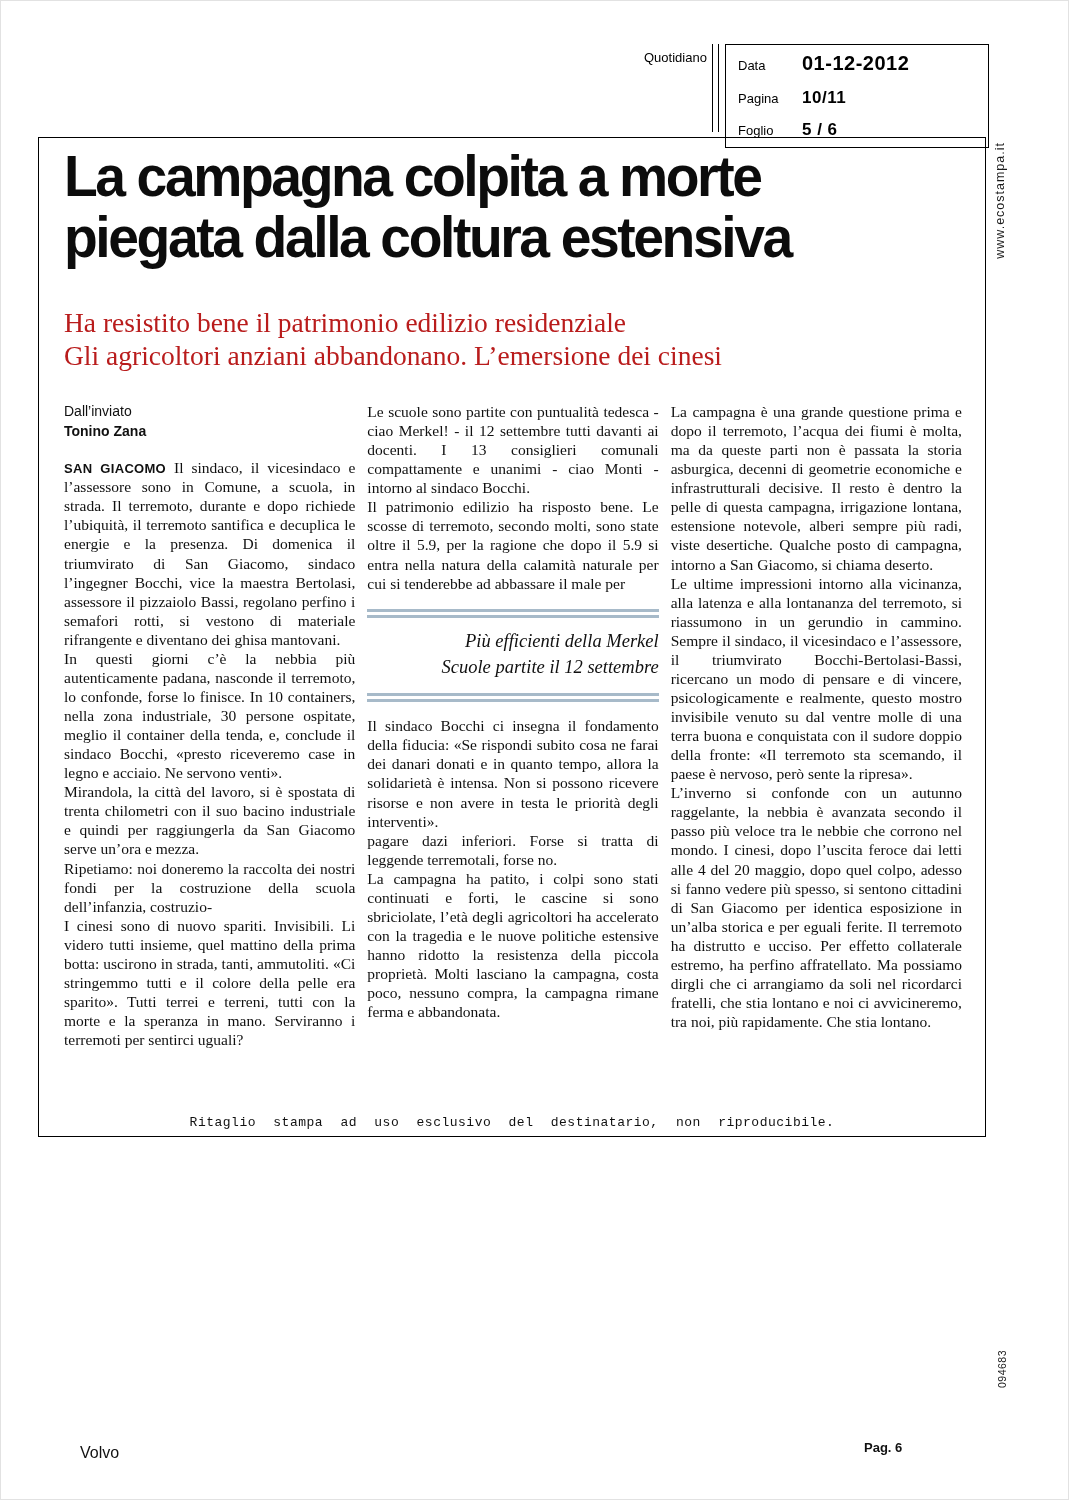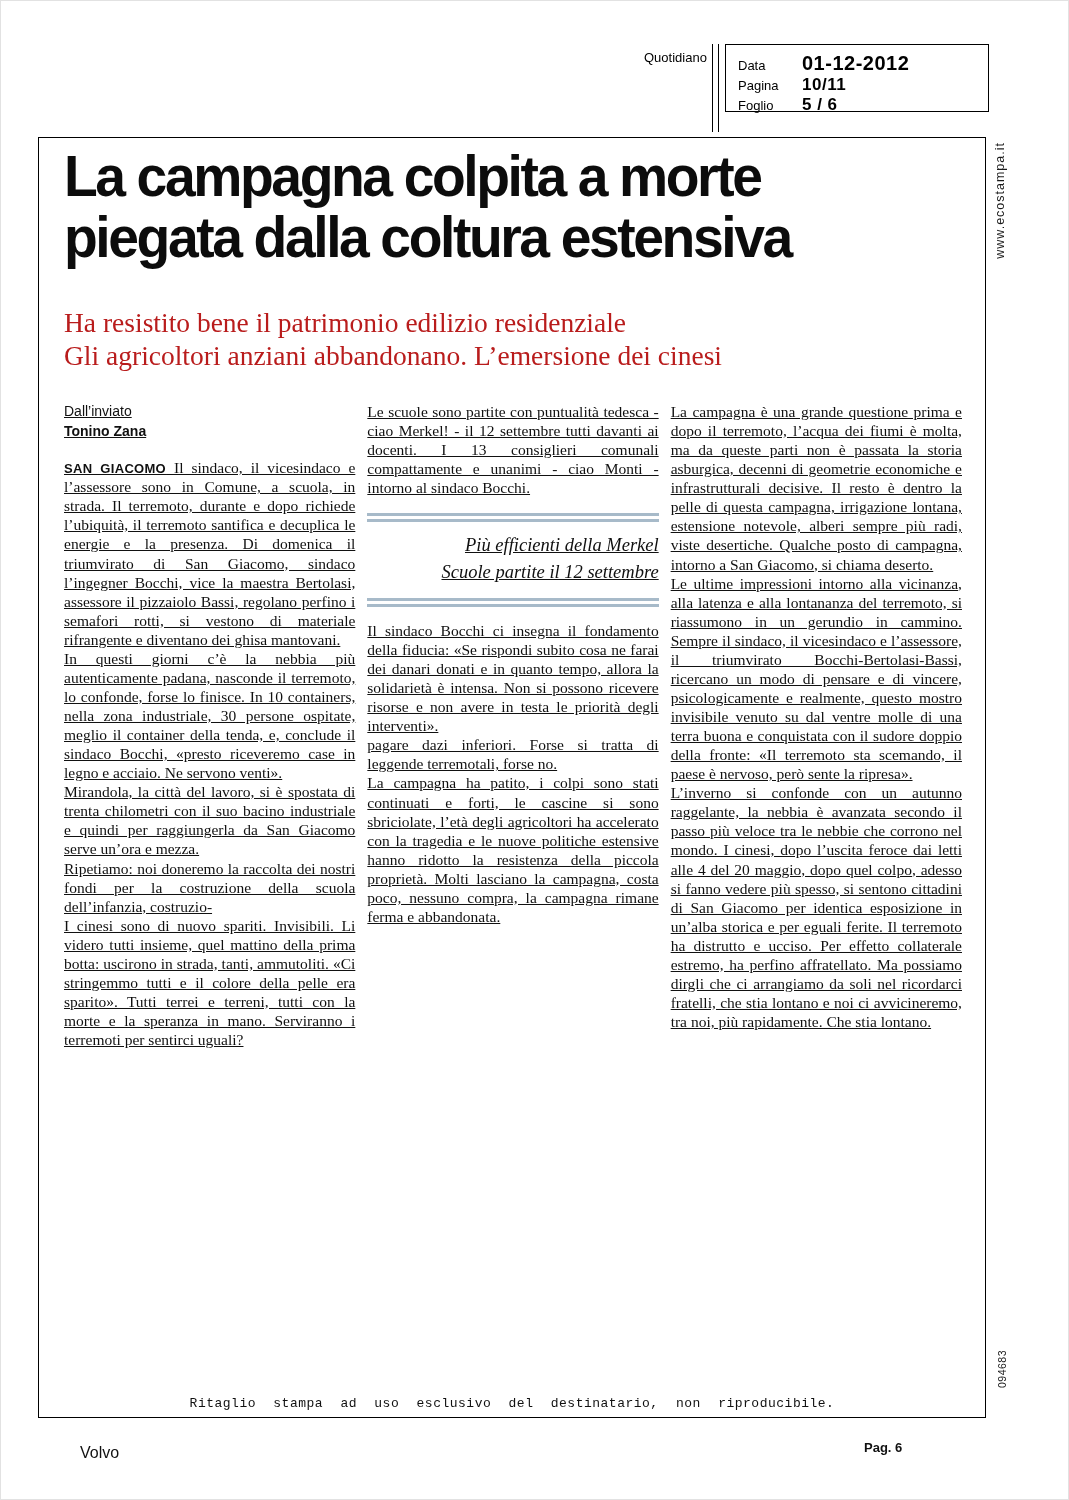--- a/index.html
+++ b/index.html
@@ -21,56 +21,56 @@
   }
   .periodicity {
     position: absolute; left: 644px; top: 50px;
     font-family: "Liberation Sans", sans-serif; font-size: 13px; color: #000;
   }
   .hdr-double {
     position: absolute; left: 712px; top: 44px; width: 5px; height: 88px;
     border-left: 1px solid #000; border-right: 1px solid #000;
   }
   .info-box {
-    position: absolute; left: 725px; top: 44px; width: 264px; height: 68px;
+    position: absolute; left: 725px; top: 44px; width: 264px; height: 104px;
     border: 1px solid #000; box-sizing: border-box; padding: 7px 12px;
     display: flex; flex-direction: column; justify-content: space-between;
     font-family: "Liberation Sans", sans-serif;
   }
   .info-row { display: flex; align-items: baseline; }
   .info-label { width: 64px; font-size: 13px; color: #000; }
   .info-value { font-size: 17px; font-weight: bold; letter-spacing: 0.5px; color: #000; }
   .info-row:first-child .info-value { font-size: 20px; }
 
   
   .vert {
     position: absolute; writing-mode: vertical-rl; transform: rotate(180deg);
     font-family: "Liberation Sans", sans-serif; color: #1a1a1a; white-space: nowrap;
   }
   .site-vert { left: 993px; top: 142px; font-size: 12.5px; letter-spacing: 1px; }
   .code-vert { left: 996px; top: 1350px; font-size: 10.5px; letter-spacing: 0.5px; }
 
   
   .frame {
-    position: absolute; left: 38px; top: 137px; width: 948px; height: 1281px;
+    position: absolute; left: 38px; top: 137px; width: 948px; height: 1000px;
     border: 1px solid #000; box-sizing: border-box;
   }
   .headline {
     position: absolute; left: 25px; top: 8px; width: 890px;
     font-family: "Liberation Sans", sans-serif; font-weight: 700;
     font-size: 57px; line-height: 1.07; letter-spacing: -2.5px; color: #0c0c0c;
     transform: scaleX(0.97); transform-origin: left top;
   }
   .subhead {
     position: absolute; left: 25px; top: 168px; width: 890px;
     font-family: "Liberation Serif", serif; font-size: 27.5px; line-height: 1.2; color: #b91c1c;
   }
   .columns {
     position: absolute; left: 25px; top: 264px; width: 898px;
-    display: flex; gap: 12px; text-decoration: underline;
+    display: flex; gap: 12px;
   }
   .col {
     flex: 1; font-family: "Liberation Serif", serif; font-size: 15.5px;
     line-height: 1.23; text-align: justify; color: #101010; hyphens: auto;
   }
   .byline {
     margin-bottom: 17px; font-family: "Liberation Sans", sans-serif;
     font-size: 14px; line-height: 1.4; text-align: left;
   }
   .byline-name { font-weight: bold; }
@@ -151,20 +151,21 @@
         </div>
         <p class="para"><span class="lead-in">SAN GIACOMO</span><span> Il sindaco, il vicesindaco e l’assessore sono in Comune, a scuola, in strada. Il terremoto, durante e dopo richiede l’ubiquità, il terremoto santifica e decuplica le energie e la presenza. Di domenica il triumvirato di San Giacomo, sindaco l’ingegner Bocchi, vice la maestra Bertolasi, assessore il pizzaiolo Bassi, regolano perfino i semafori rotti, si vestono di materiale rifrangente e diventano dei ghisa mantovani.</span></p>
         <p class="para">In questi giorni c’è la nebbia più autenticamente padana, nasconde il terremoto, lo confonde, forse lo finisce. In 10 containers, nella zona industriale, 30 persone ospitate, meglio il container della tenda, e, conclude il sindaco Bocchi, «presto riceveremo case in legno e acciaio. Ne servono venti».</p>
         <p class="para">Mirandola, la città del lavoro, si è spostata di trenta chilometri con il suo bacino industriale e quindi per raggiungerla da San Giacomo serve un’ora e mezza.</p>
         <p class="para">Ripetiamo: noi doneremo la raccolta dei nostri fondi per la costruzione della scuola dell’infanzia, costruzio-</p>
         <p class="para">I cinesi sono di nuovo spariti. Invisibili. Li videro tutti insieme, quel mattino della prima botta: uscirono in strada, tanti, ammutoliti. «Ci stringemmo tutti e il colore della pelle era sparito». Tutti terrei e terreni, tutti con la morte e la speranza in mano. Serviranno i terremoti per sentirci uguali?</p>
       </div>
 
       <div class="col">
         <p class="para">Le scuole sono partite con puntualità tedesca - ciao Merkel! - il 12 settembre tutti davanti ai docenti. I 13 consiglieri comunali compattamente e unanimi - ciao Monti - intorno al sindaco Bocchi.</p>
+        <p class="para">Il patrimonio edilizio ha risposto bene. Le scosse di terremoto, secondo molti, sono state oltre il 5.9, per la ragione che dopo il 5.9 si entra nella natura della calamità naturale per cui si tenderebbe ad abbassare il male per</p>
 
         <div class="pullquote">
           <div class="pq-rule"></div>
           <div class="pq-rule last"></div>
           <div class="pq-text">
             <div>Più efficienti della Merkel</div>
             <div>Scuole partite il 12 settembre</div>
           </div>
           <div class="pq-rule"></div>
           <div class="pq-rule last"></div>

